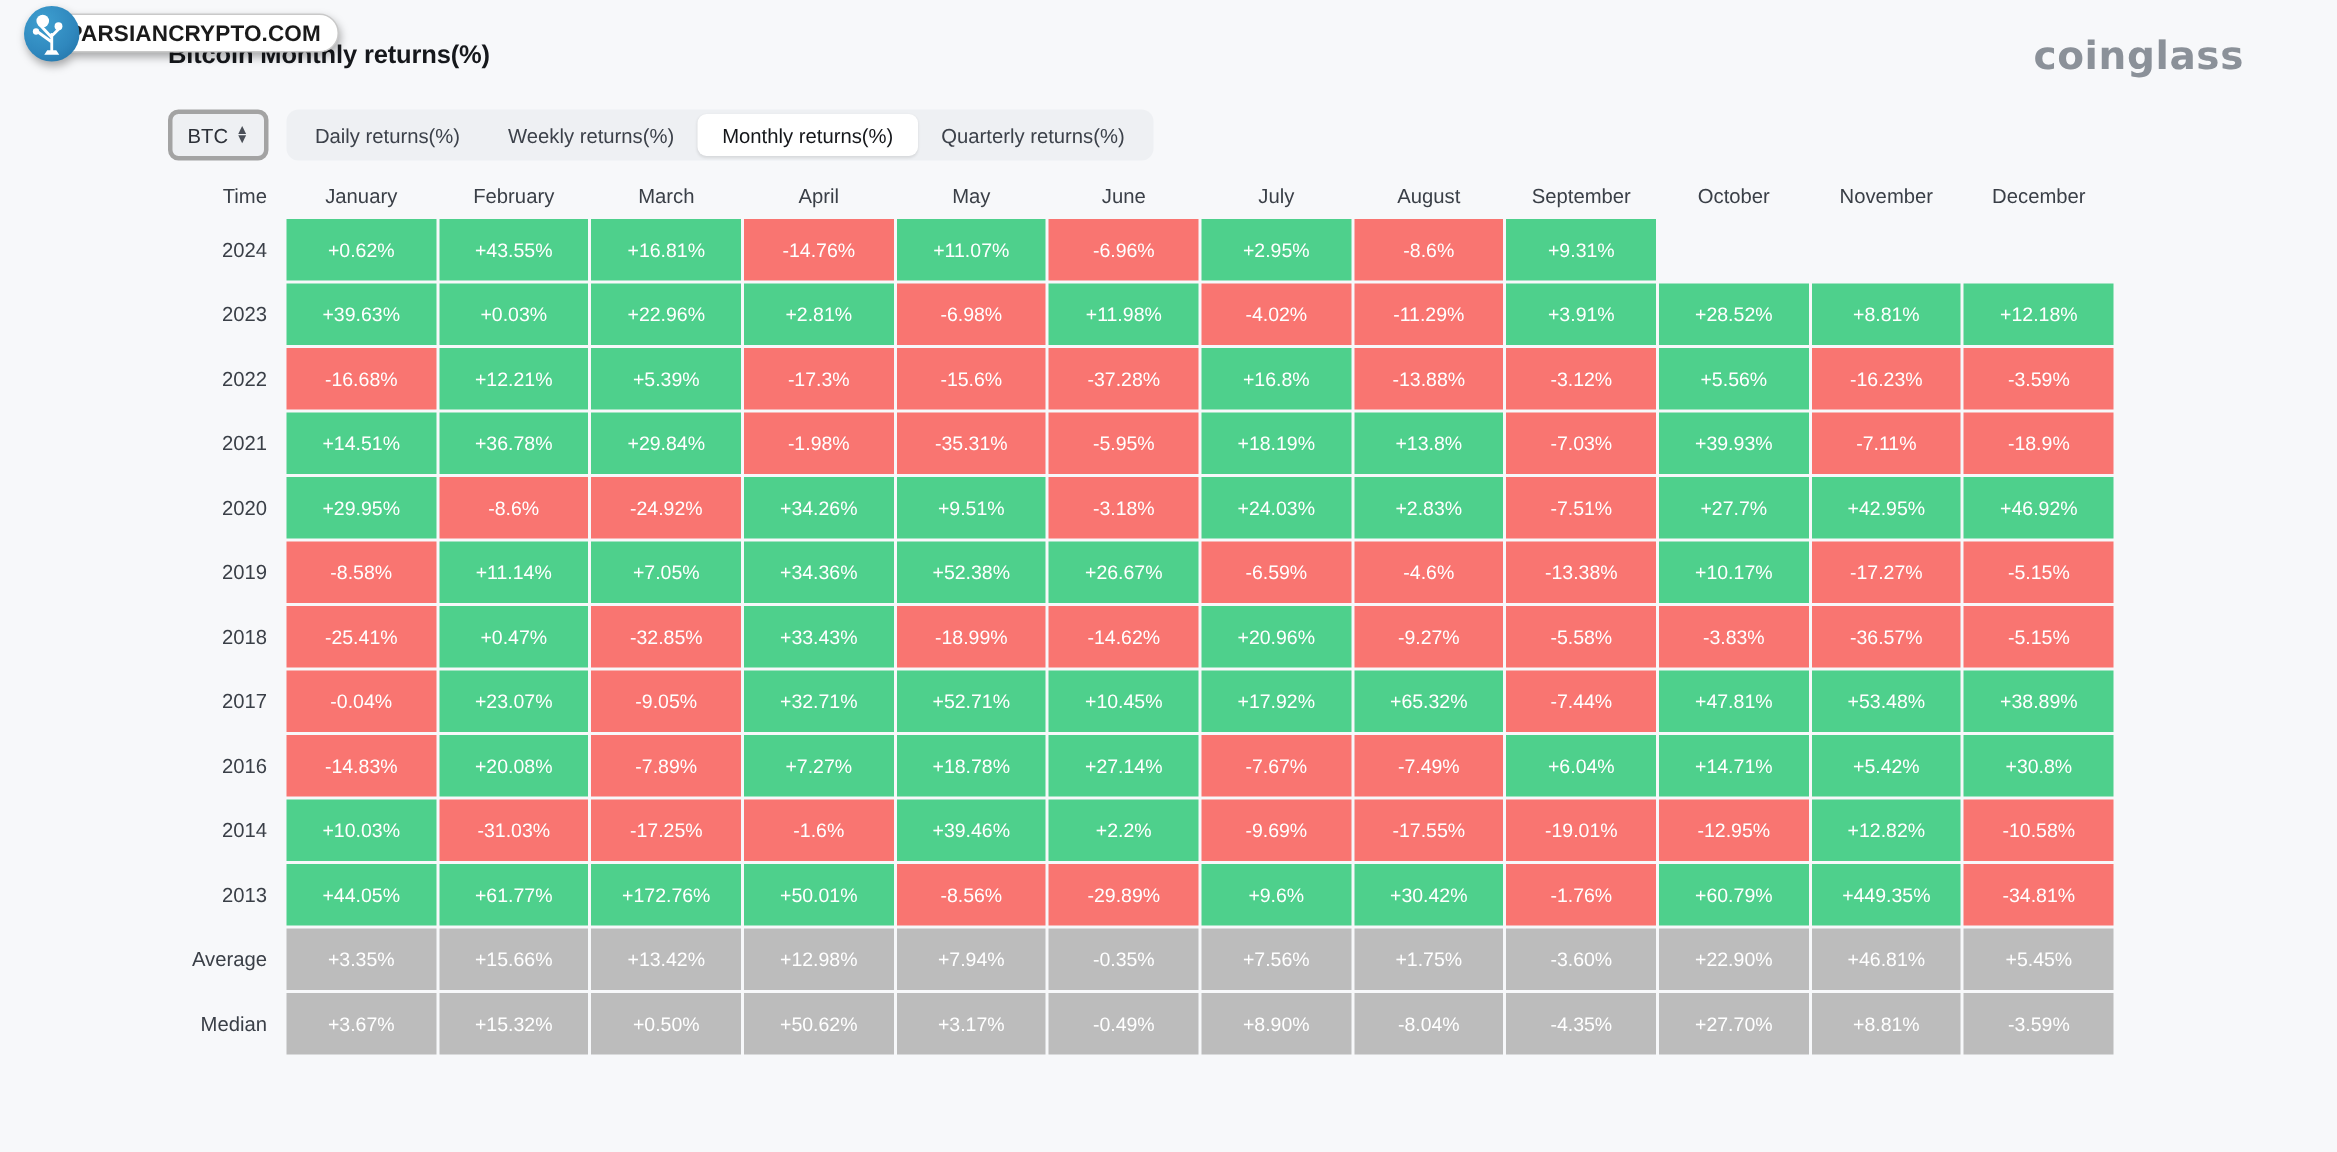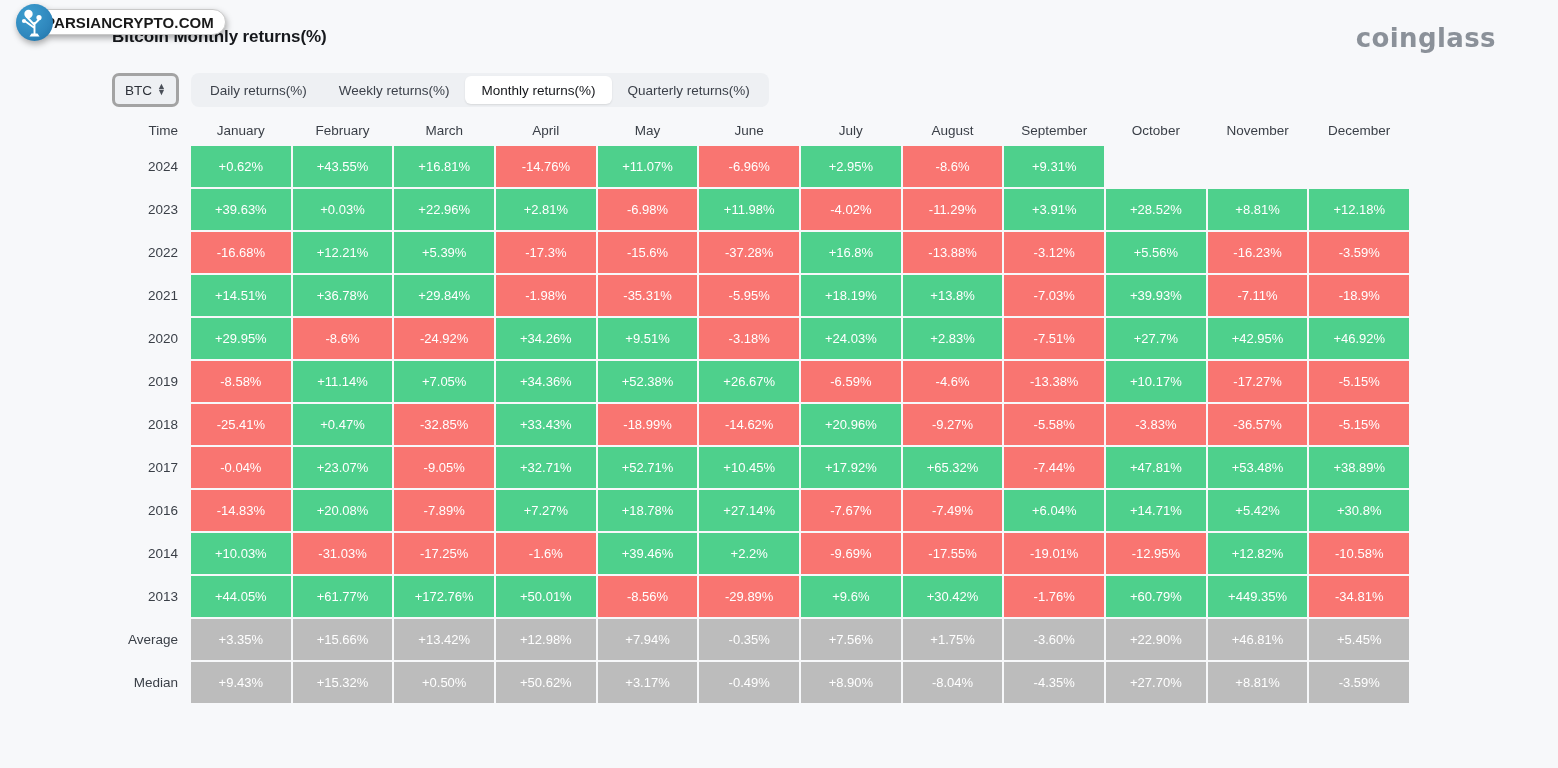--- a/index.html
+++ b/index.html
@@ -407,21 +407,21 @@
           <div class="cell stat">-0.35%</div>
           <div class="cell stat">+7.56%</div>
           <div class="cell stat">+1.75%</div>
           <div class="cell stat">-3.60%</div>
           <div class="cell stat">+22.90%</div>
           <div class="cell stat">+46.81%</div>
           <div class="cell stat">+5.45%</div>
         </div>
         <div class="grid-row body">
           <div class="cell-label">Median</div>
-          <div class="cell stat">+9.43%</div>
+          <div class="cell stat">+3.67%</div>
           <div class="cell stat">+15.32%</div>
           <div class="cell stat">+0.50%</div>
           <div class="cell stat">+50.62%</div>
           <div class="cell stat">+3.17%</div>
           <div class="cell stat">-0.49%</div>
           <div class="cell stat">+8.90%</div>
           <div class="cell stat">-8.04%</div>
           <div class="cell stat">-4.35%</div>
           <div class="cell stat">+27.70%</div>
           <div class="cell stat">+8.81%</div>

